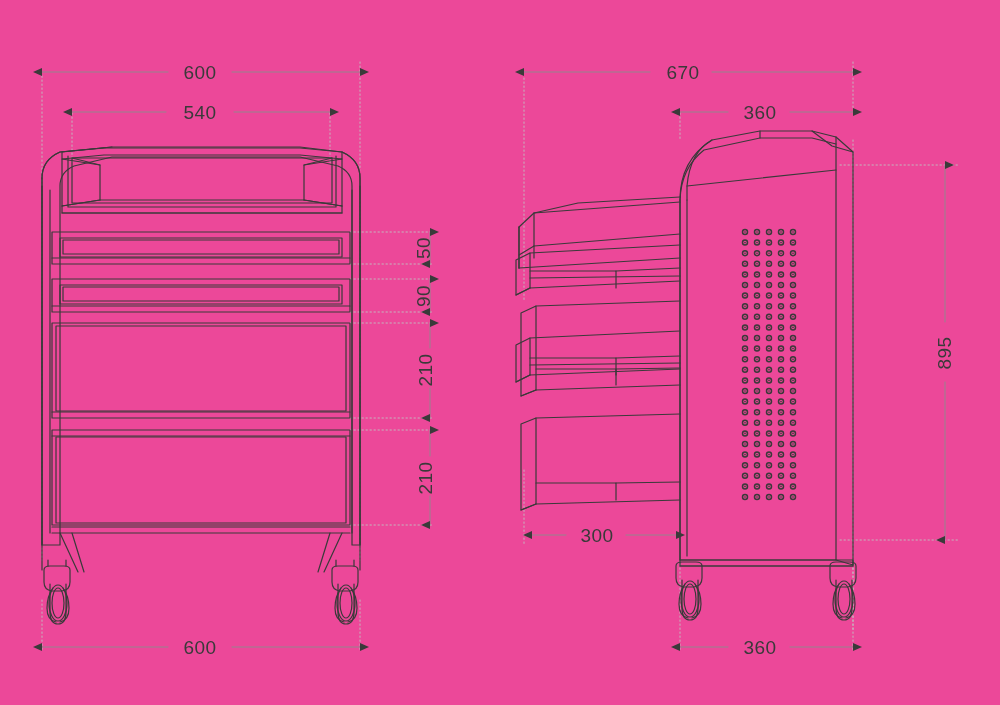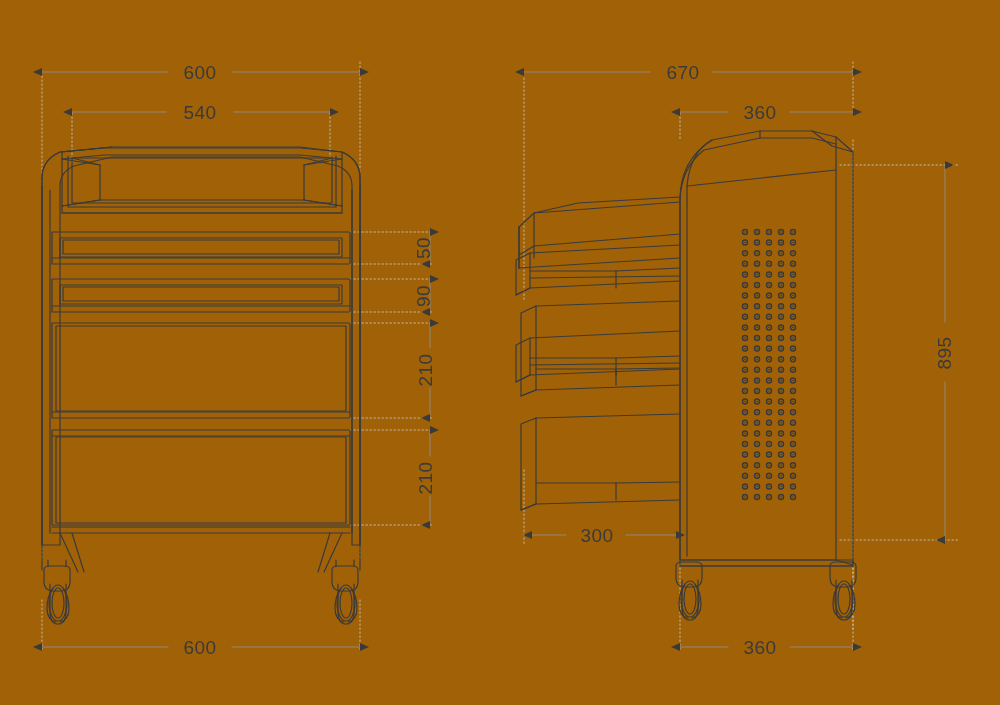--- a/index.html
+++ b/index.html
@@ -11,21 +11,21 @@
   body {
     width: 1000px;
     height: 705px;
     overflow: hidden;
     font-family: "Liberation Sans", sans-serif;
   }
   #sheet {
     position: relative;
     width: 1000px;
     height: 705px;
-    background: #a16207;
+    background: #ec4899;
     text-align: center;
   }
   #drawing {
     position: absolute;
     left: 0;
     top: 0;
   }
   .dim-text {
     font-family: "Liberation Sans", sans-serif;
     font-size: 19px;

